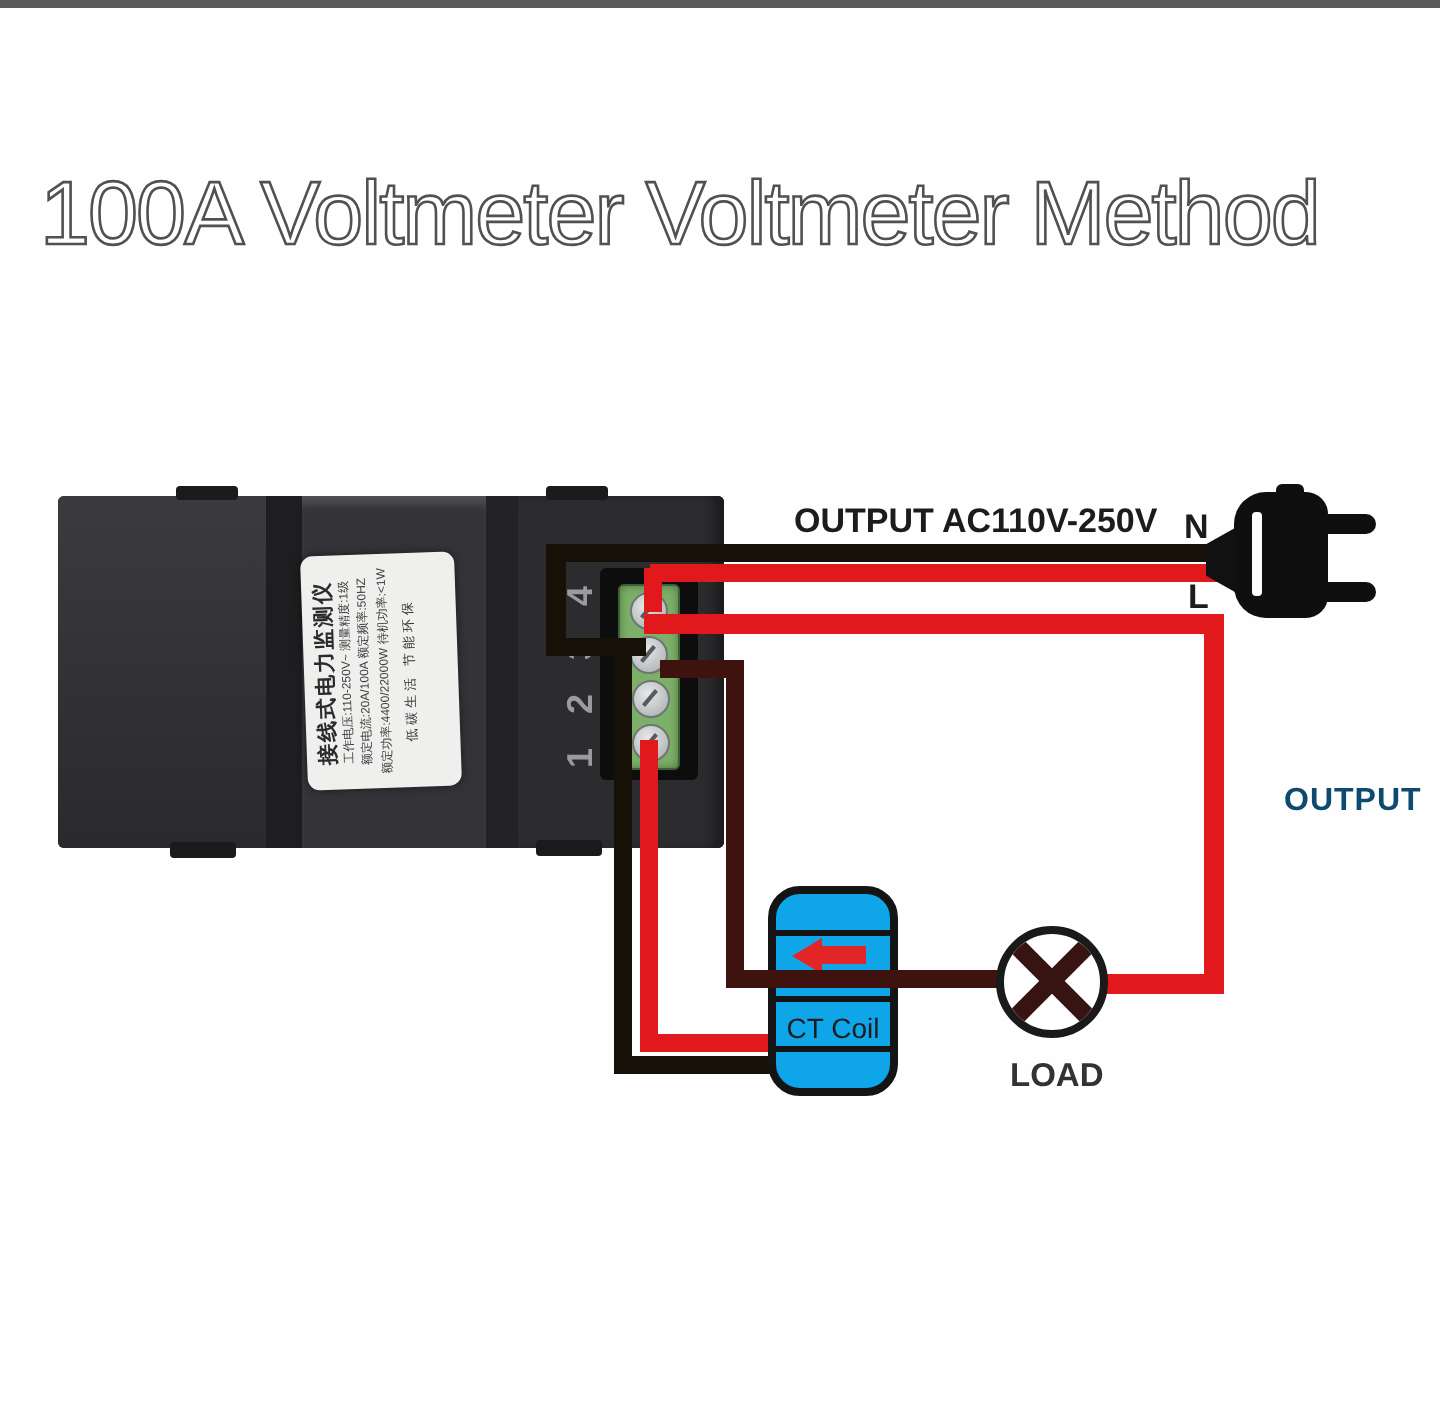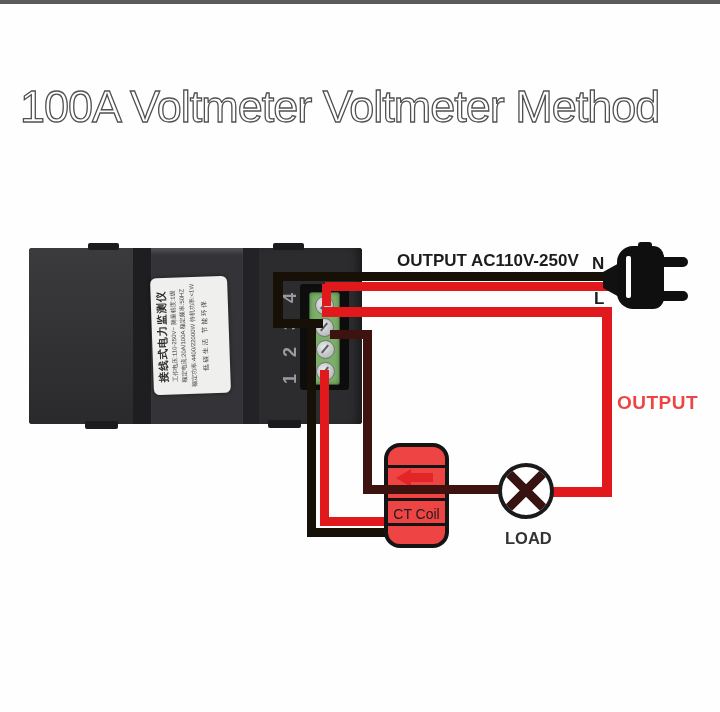--- a/index.html
+++ b/index.html
@@ -53,24 +53,24 @@
   .plug-taper{left:3px;top:22px;width:18px;height:36px;background:#111;clip-path:polygon(100% 0,100% 100%,0 72%,0 28%);}
   .plug-body{left:17px;top:6px;width:47px;height:63px;background:#0f0f0f;border-radius:16px 11px 11px 16px;}
   .plug-bump{left:38px;top:2px;width:14px;height:8px;background:#0f0f0f;border-radius:3px;}
   .plug-slit{left:26px;top:16px;width:5px;height:42px;background:#fdfdfd;border-radius:2px;}
   .plug-prong{width:28px;height:10px;background:#0f0f0f;border-radius:0 5px 5px 0;}
   
   .lbl{position:absolute;color:#1c1c1c;font-weight:bold;white-space:nowrap;}
   .lbl-input{left:397px;top:251px;font-size:17px;}
   .lbl-n{left:592px;top:254px;font-size:17px;}
   .lbl-l{left:594px;top:289px;font-size:17px;}
-  .lbl-output{left:617px;top:392px;font-size:19px;letter-spacing:.5px;color:#ef4444;}
+  .lbl-output{left:642px;top:392px;font-size:16px;letter-spacing:.5px;color:#0c4a6e;}
   .lbl-load{left:505px;top:529px;font-size:16.5px;color:#333;}
   
-  .ct-coil{left:384px;top:443px;width:65px;height:105px;background:#ef4444;border:4px solid #141414;border-radius:16px;box-sizing:border-box;}
+  .ct-coil{left:384px;top:443px;width:65px;height:105px;background:#0ea5e9;border:4px solid #141414;border-radius:16px;box-sizing:border-box;}
   .ct-divider{position:absolute;left:-1px;width:59px;height:3px;background:#141414;}
   .ct-label{position:absolute;left:0;top:53px;width:57px;height:27px;display:flex;align-items:center;justify-content:center;font-size:14px;color:#1d1d1d;}
   .ct-arrow-head{position:absolute;left:8px;top:22px;width:0;height:0;border-top:9px solid transparent;border-bottom:9px solid transparent;}
   .ct-arrow-shaft{position:absolute;left:22px;top:26px;width:23px;height:9px;}
   
   .load-circle{left:498px;top:463px;width:56px;height:56px;background:#fff;border:4px solid #1a1a1a;border-radius:50%;box-sizing:border-box;overflow:hidden;}
   .load-x{position:absolute;left:-4px;top:19px;width:56px;height:9px;border-radius:2px;}
 </style>
 </head>
 <body>

